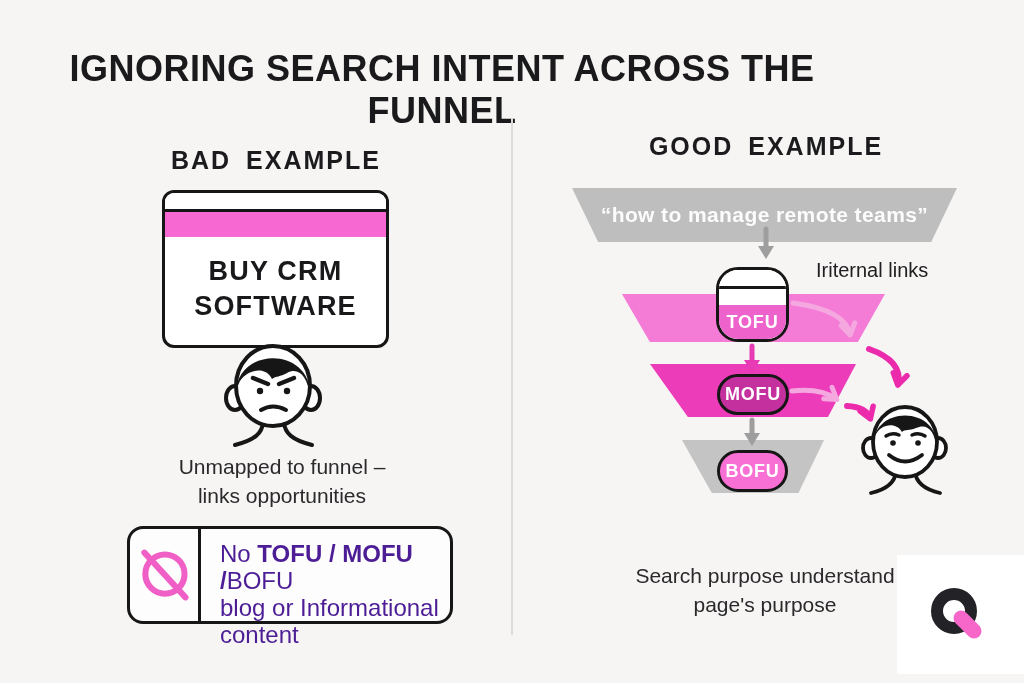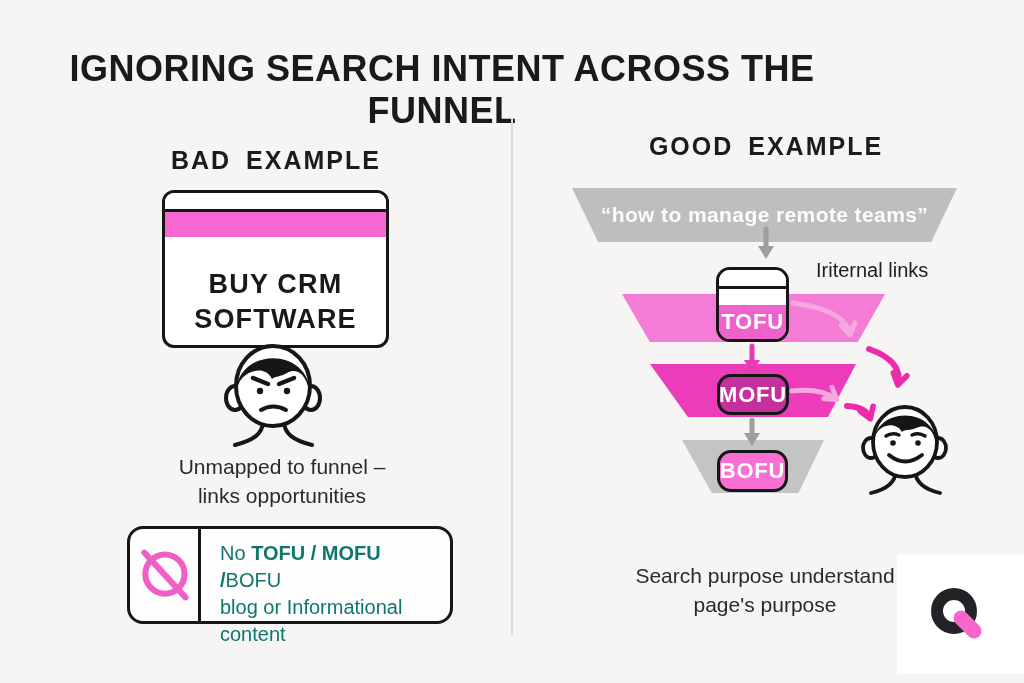--- a/index.html
+++ b/index.html
@@ -14,50 +14,50 @@
   .col-heading.bad  { left:20px;  width:512px;margin-top:14px; }
   .col-heading.good { left:508px; width:516px; }
 
   .divider { position:absolute; left:511px; top:118px; width:2px; height:517px; background:#DCDCDC; }
 
   
   .browser-card { position:absolute; left:162px; top:190px; width:227px; height:158px;
                   background:#fff; border:3px solid #161616; border-radius:12px; overflow:hidden; }
   .bc-top { height:19px; background:#fff; border-bottom:3px solid #161616; }
   .bc-bar { height:25px; background:#F768D3; }
-  .bc-body { padding-top:30px; text-align:center; font-size:27px; font-weight:bold;
+  .bc-body { padding-top:17px; text-align:center; font-size:27px; font-weight:bold;
              letter-spacing:1.2px; line-height:35px; color:#19191B; }
 
   .person-svg { position:absolute; }
   .caption { position:absolute; text-align:center; font-size:21px; line-height:29px; color:#2A2A2C; }
   .caption.bad  { left:22px;  width:520px; top:452px; }
   .caption.good { left:507px; width:516px; top:561px; }
 
   .note-box { position:absolute; left:127px; top:526px; width:326px; height:98px;
               background:#FDFDFD; border:3px solid #161616; border-radius:16px; display:flex; }
   .note-icon-cell { width:71px; border-right:3px solid #161616; display:flex;
                     align-items:center; justify-content:center; flex:0 0 71px; }
-  .note-text { padding:11px 10px 0 19px; font-size:20px; line-height:27px; color:#0f766e; }
+  .note-text { padding:11px 10px 0 19px; font-size:24px; line-height:27px; color:#4c1d95; }
   .note-text b { font-weight:bold; }
 
   
   .trap { position:absolute; display:flex; align-items:center; justify-content:center; }
   .trap-query { left:572px; top:188px; width:385px; height:54px; background:#BEBEBE;
                 clip-path:polygon(0 0,100% 0,93.3% 100%,6.8% 100%);
                 color:#FCFCFC; font-size:21px; font-weight:bold; letter-spacing:.4px; }
   .trap-tofu  { left:622px; top:294px; width:263px; height:48px; background:#F47BD6;
                 clip-path:polygon(0 0,100% 0,89.7% 100%,10.6% 100%); }
   .trap-mofu  { left:650px; top:364px; width:206px; height:53px; background:#EC3CBA;
                 clip-path:polygon(0 0,100% 0,86.4% 100%,18.4% 100%); }
   .trap-bofu  { left:682px; top:440px; width:142px; height:53px; background:#C4C4C4;
                 clip-path:polygon(0 0,100% 0,82% 100%,21% 100%); }
 
-  .fcard { position:absolute; border:3px solid #161616; border-radius:14px; overflow:hidden;
+  .fcard { position:absolute; border:3px solid #161616; border-radius:22px; overflow:hidden;
            display:flex; align-items:center; justify-content:center;
-           color:#fff; font-size:22px; font-weight:bold; letter-spacing:.8px; z-index:4;gap:16px; }
+           color:#fff; font-size:18px; font-weight:bold; letter-spacing:.8px; z-index:4;gap:16px; }
   .fcard.tofu { left:716px; top:267px; width:73px; height:75px; background:#fff;
                 flex-direction:column; align-items:stretch; justify-content:flex-start; padding:0; }
   .tofu-top    { height:19px; background:#fff; border-bottom:3px solid #161616; }
   .tofu-bottom { flex:1; background:#EE62CB; display:flex; align-items:center; justify-content:center; }
   .fcard.mofu { left:717px; top:374px; width:72px; height:41px; background:#C5309F; }
   .fcard.bofu { left:717px; top:450px; width:71px; height:42px; background:#F970D5; }
 
   .internal-links { position:absolute; left:816px; top:259px; font-size:20px; color:#202022; }
 
   .overlay { position:absolute; left:0; top:0; z-index:6; pointer-events:none; }

